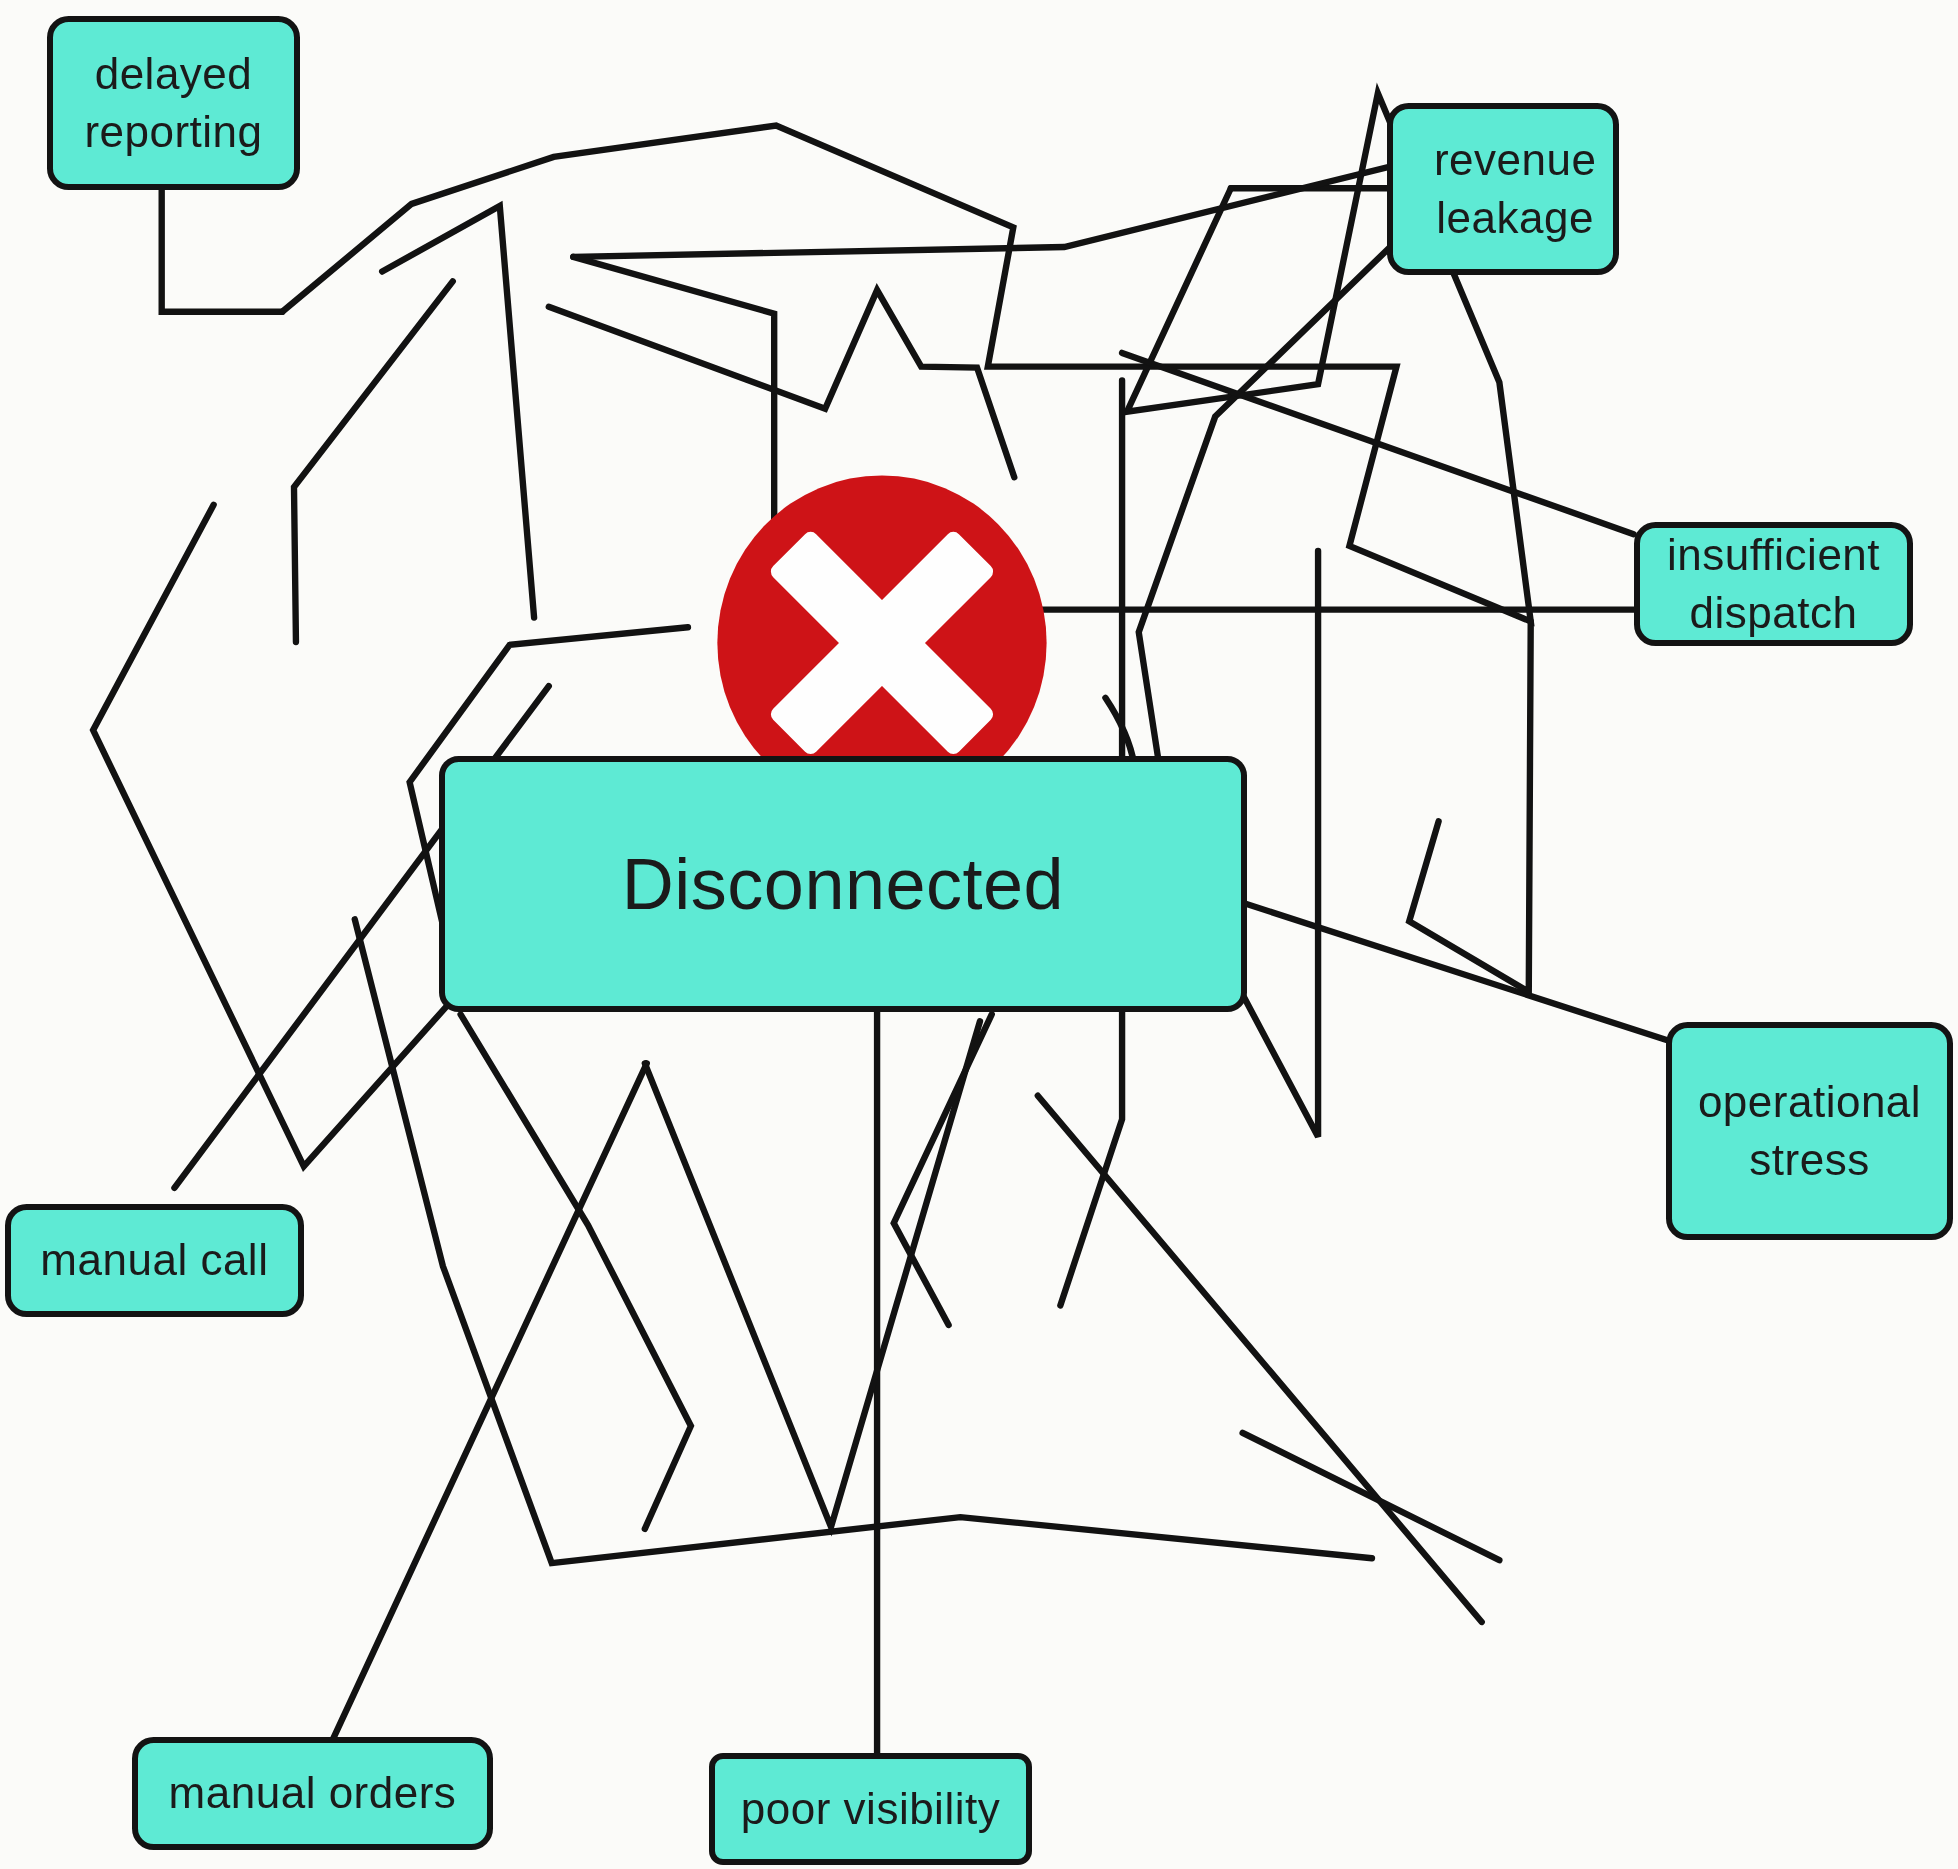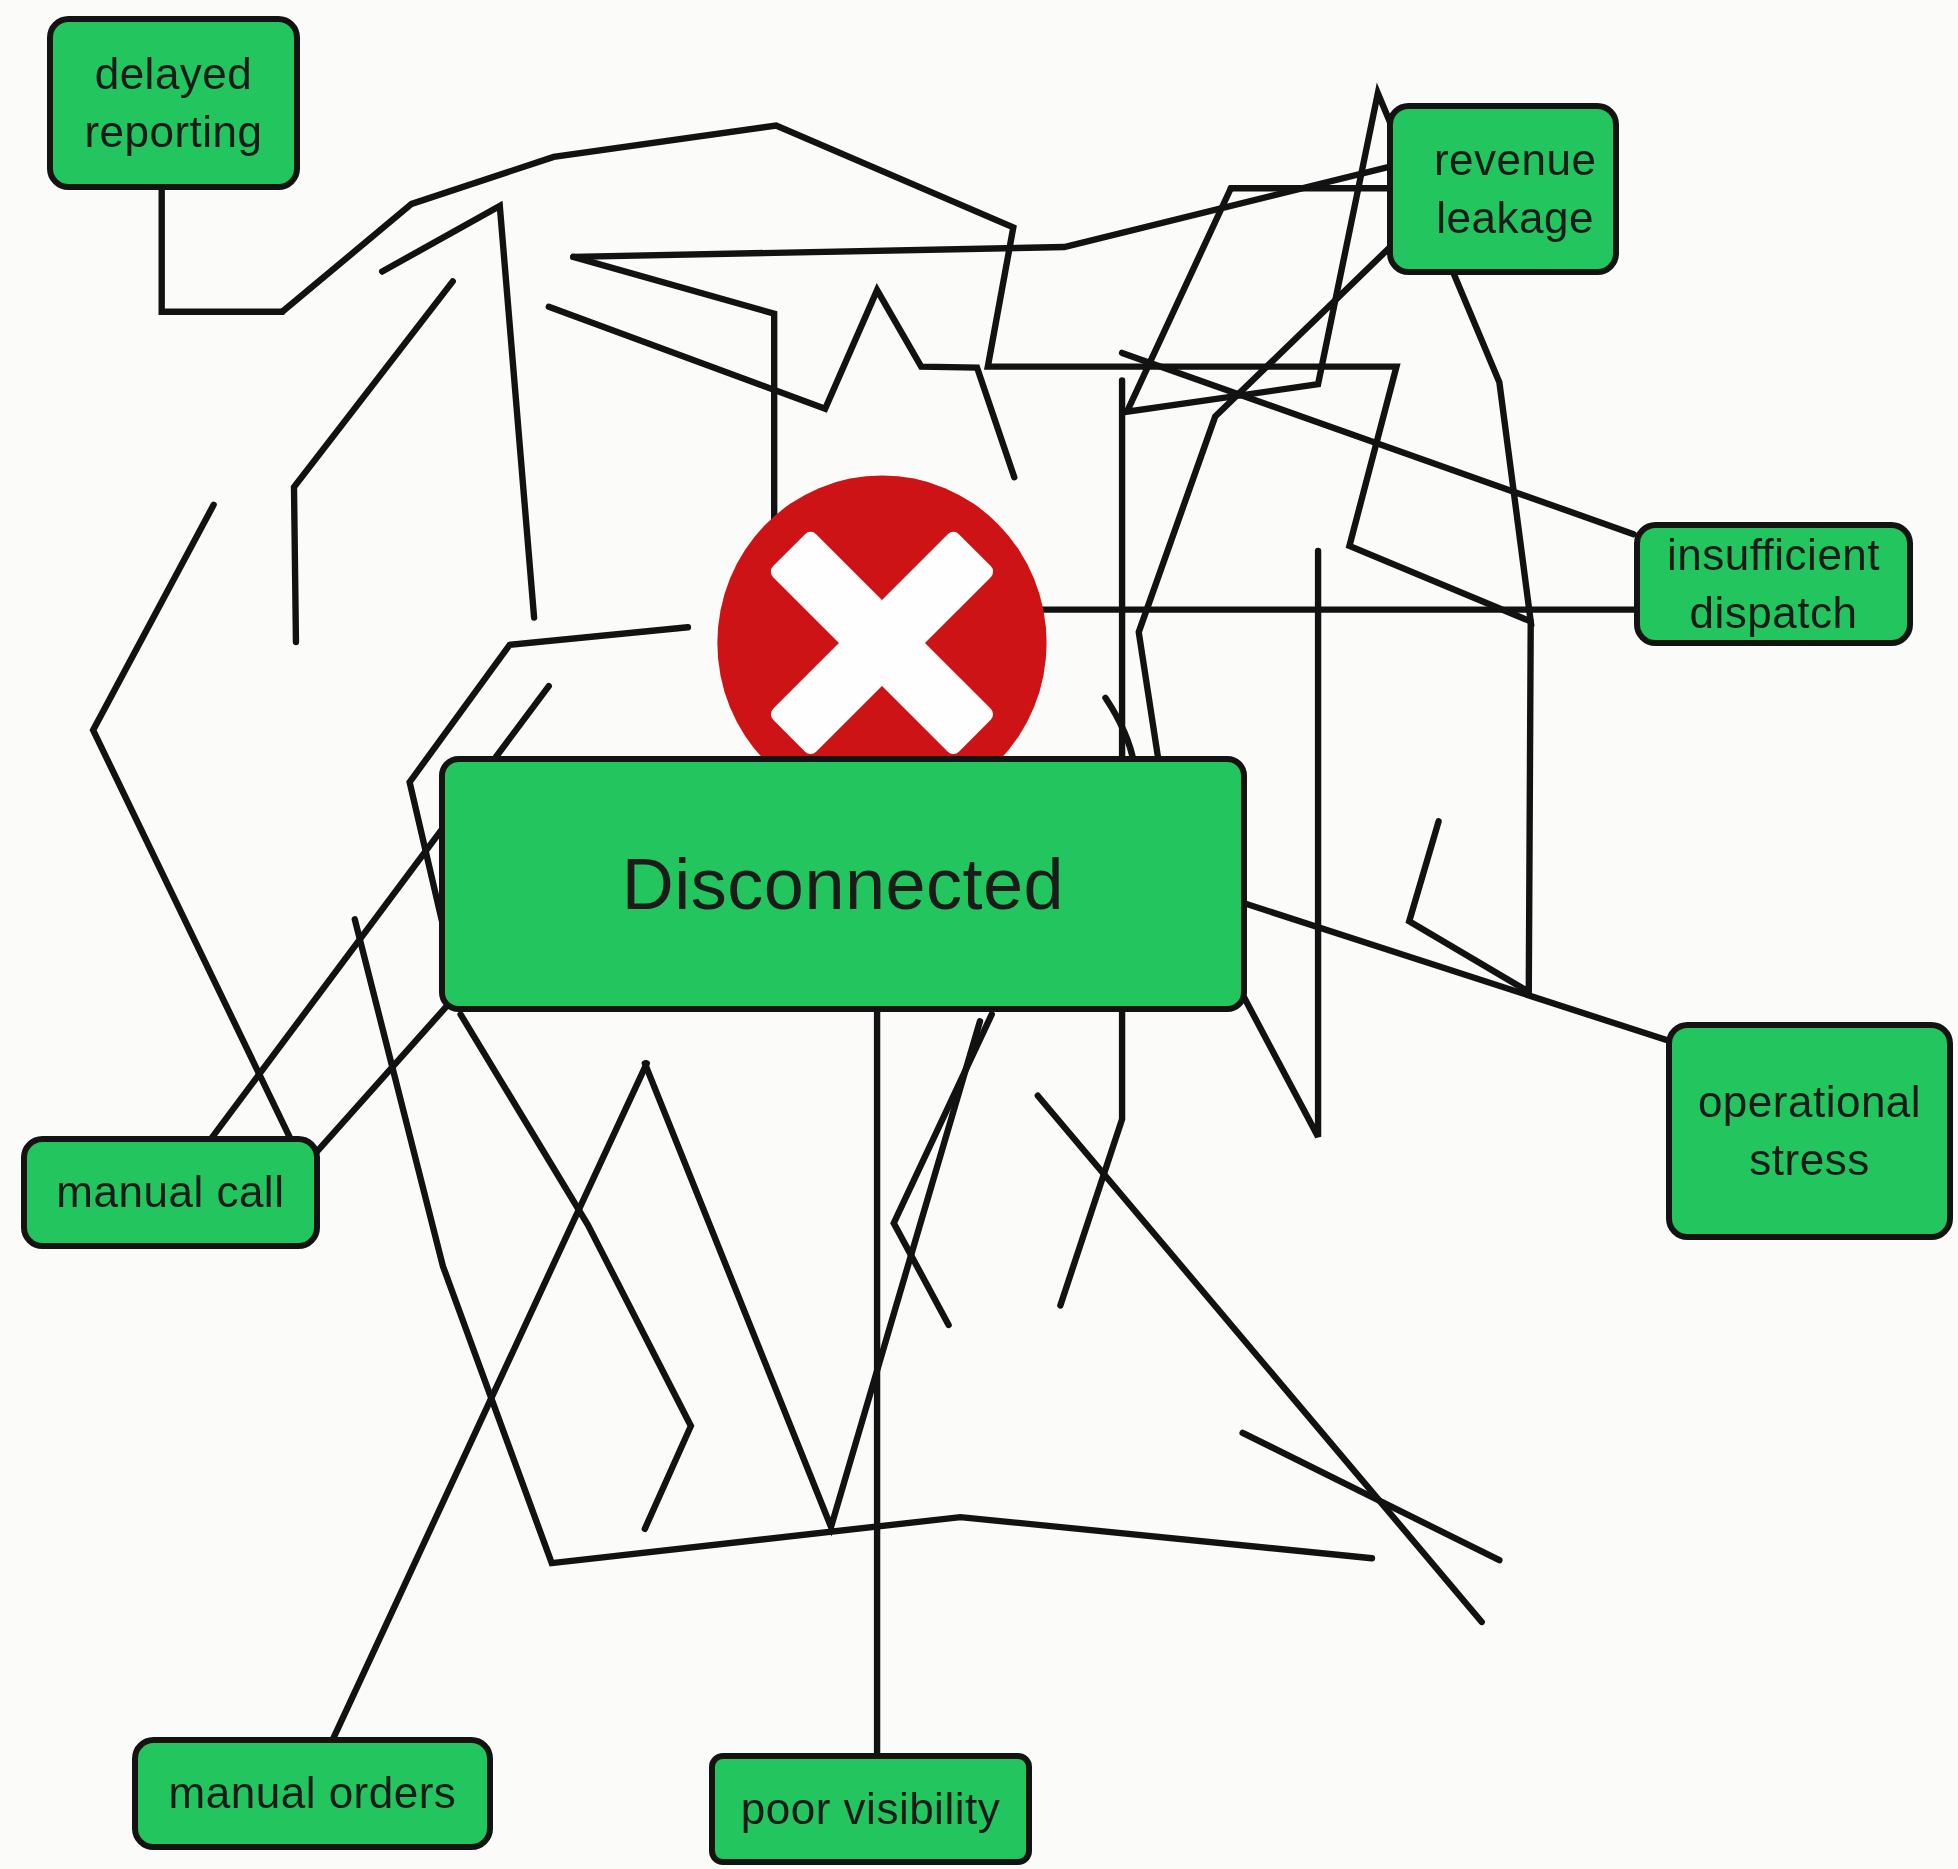--- a/index.html
+++ b/index.html
@@ -7,21 +7,21 @@
     position:relative;
     width:1958px;height:1869px;
     background:#fbfbf9;
     overflow:hidden;
     font-family:"Liberation Sans", sans-serif;
   }
   #wires{position:absolute;left:0;top:0;width:100%;height:100%;}
   .node{
     position:absolute;
     box-sizing:border-box;
-    background:#22c55e;
+    background:#5eead4;
     border:6.9px solid #131313;
     border-radius:21.6px;
     display:flex;align-items:center;justify-content:center;
     text-align:center;
     color:#1b1b1b;
     font-size:44px;
     line-height:1.32;
     letter-spacing:0.5px;
     padding:5.9px 13.7px;
     z-index:3;
@@ -32,21 +32,21 @@
     border-radius:19.6px;
     border-width:6.9px;
     z-index:2;
   }
   .node.center .l{display:block;}
   
   #n-delayed      {left:47px;  top:15.7px;   width:253px; height:174px;}
   #n-revenue      {left:1387px;top:103px;  width:232px; height:172px;padding-left:38px;}
   #n-insufficient {left:1634px;top:522px;  width:279px; height:124px;}
   #n-operational  {left:1666px;top:1022px; width:287px; height:218px;}
-  #n-manualcall   {left:4.9px;   top:1136px; width:299px; height:113px;margin-left:16px;}
+  #n-manualcall   {left:4.9px;   top:1204px; width:299px; height:113px;}
   #n-manualorders {left:132px; top:1737px; width:361px; height:113px;}
   #n-poorvis      {left:709px; top:1753px; width:323px; height:112px;border-radius:14px;}
   #n-scaling      {left:1326px;top:1620px; width:335px; height:115px;}
   #n-center       {left:439px; top:756px;  width:808px; height:256px;}
 
   #wires g.ink{fill:none;stroke-width:6.5;stroke-linejoin:miter;stroke-linecap:round;}
 </style>
 </head>
 <body>
 

